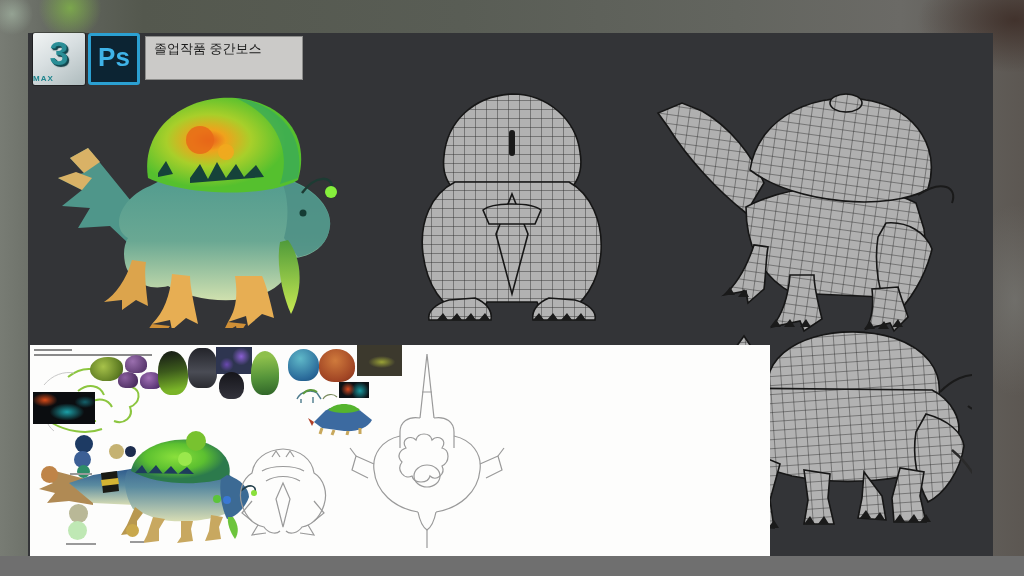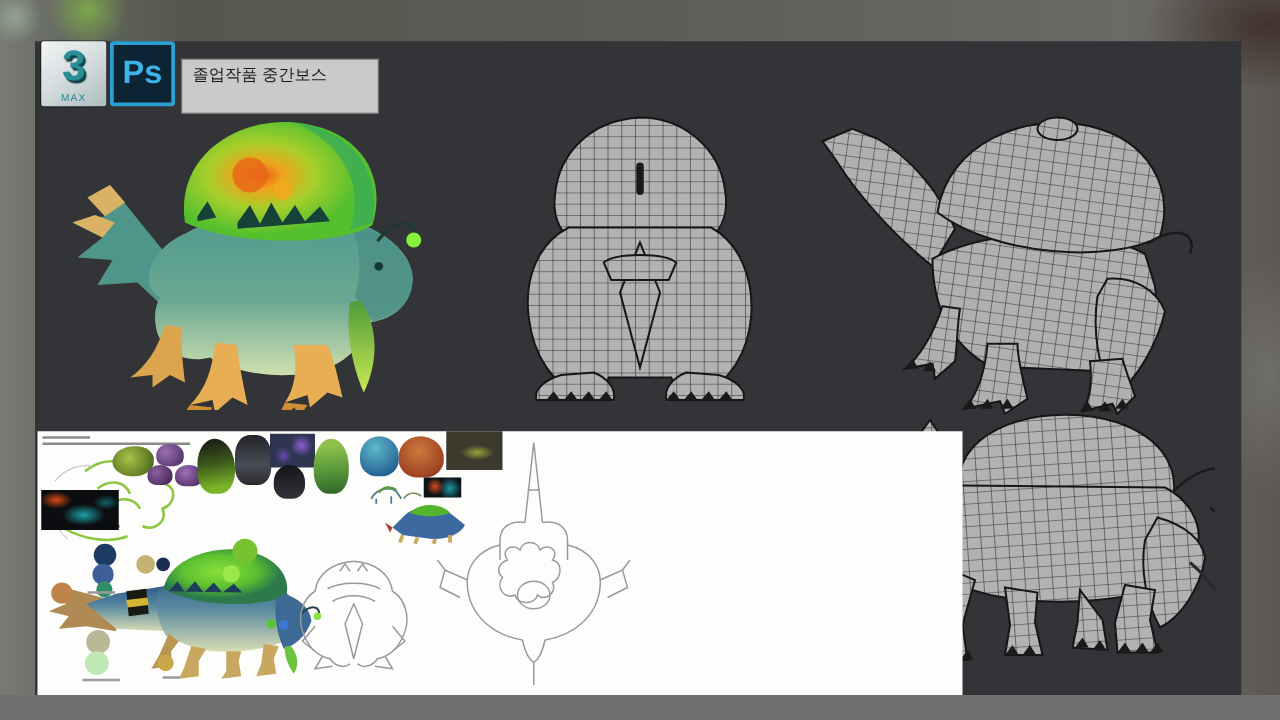--- a/index.html
+++ b/index.html
@@ -16,28 +16,28 @@
   #slide{left:28px;top:33px;width:965px;height:523px;background:#333437;}
   #bottombar{left:0;top:556px;width:1024px;height:20px;background:#6f6f6f;}
 
   
   #max-badge{left:33px;top:33px;width:52px;height:52px;border-radius:2px;
     background:linear-gradient(145deg,#f1f4f4 0%,#d7dee0 45%,#aebbbd 100%);
     box-shadow:0 0 0 1px rgba(0,0,0,.35);}
   #max-badge .n3{position:absolute;left:0;right:0;top:1px;text-align:center;
     font-size:34px;font-weight:bold;color:#2a8e96;
     text-shadow:1px 1px 0 #145058,2px 2px 1px #0e3b42;}
-  #max-badge .mx{position:absolute;left:0;right:0;bottom:2px;text-align:center;
-    font-size:8px;font-weight:normal;letter-spacing:1px;color:#1f858e;}
+  #max-badge .mx{position:absolute;left:0;right:0;bottom:2px;text-align:left;
+    font-size:8px;font-weight:bold;letter-spacing:1px;color:#1f858e;}
   #ps-badge{left:88px;top:33px;width:52px;height:52px;background:#0c2433;
     border:3px solid #2ba0d2;border-radius:3px;box-sizing:border-box;}
   #ps-badge .ps{position:absolute;left:0;right:0;top:6px;text-align:center;
     font-size:26px;font-weight:bold;color:#3fb3e8;}
   #caption-box{left:146px;top:37px;width:156px;height:42px;background:#cbcac8;
-    box-shadow:0 0 0 1px #8d8d8b;padding:3px 8px;box-sizing:border-box;margin-top:11px;}
+    box-shadow:0 0 0 1px #8d8d8b;padding:3px 8px;box-sizing:border-box;}
   #caption-box .ln{font-size:13px;line-height:17px;color:#191919;white-space:nowrap;}
 
   
   #sheet{left:30px;top:345px;width:740px;height:211px;background:#fdfdfc;}
   .tline{position:absolute;background:#8a8a8a;height:2px;}
   .thumb{position:absolute;}
   .sq{position:absolute;background:#9a9a9a;height:1.5px;}
   .swatch{position:absolute;border-radius:50%;}
   svg{display:block;}
 </style>

